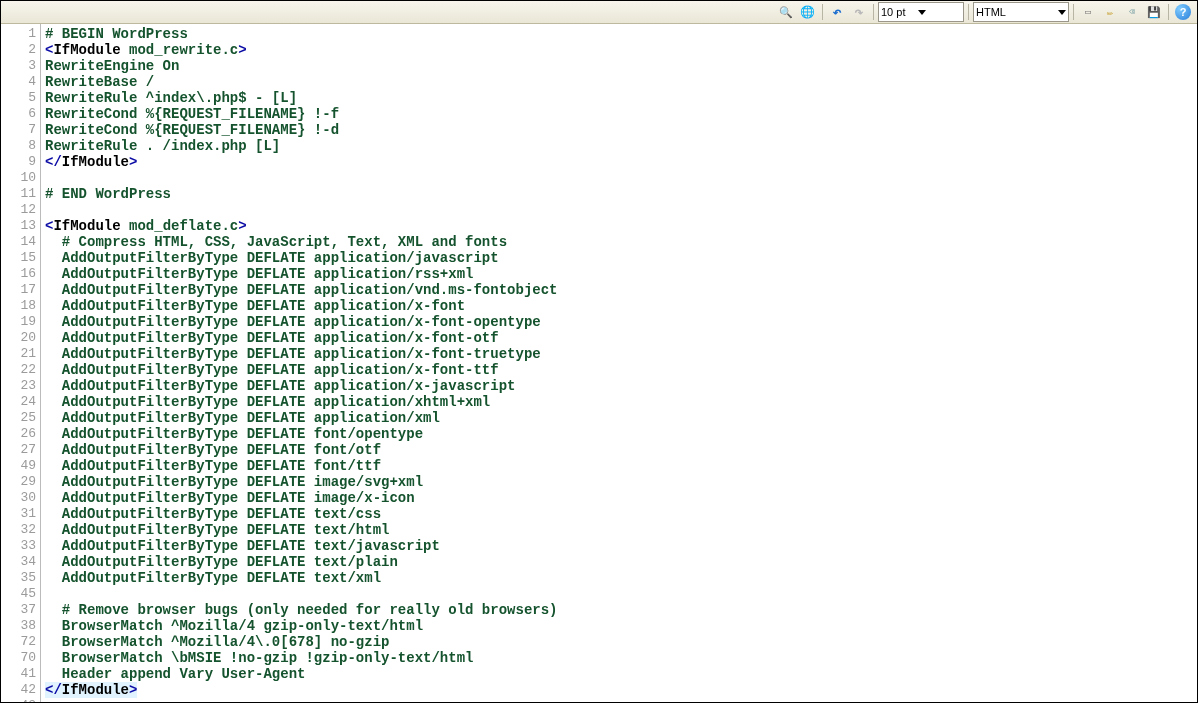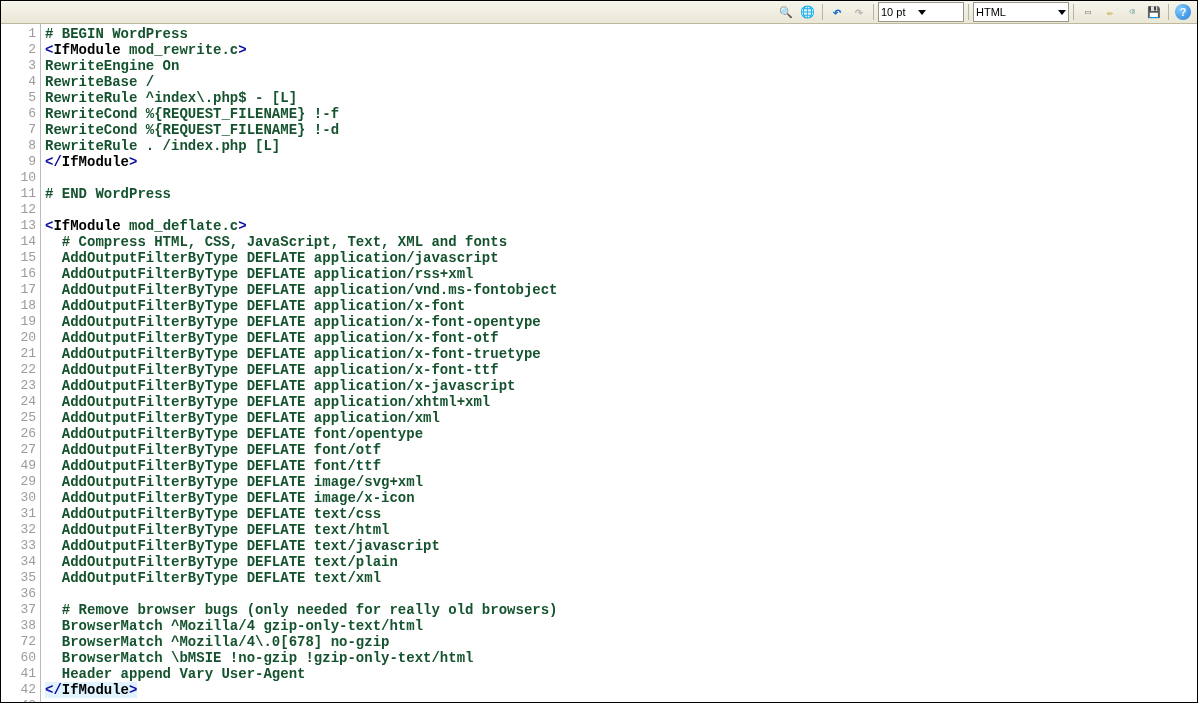--- a/index.html
+++ b/index.html
@@ -194,25 +194,25 @@
         <div class="row">26</div>
         <div class="row">27</div>
         <div class="row">49</div>
         <div class="row">29</div>
         <div class="row">30</div>
         <div class="row">31</div>
         <div class="row">32</div>
         <div class="row">33</div>
         <div class="row">34</div>
         <div class="row">35</div>
-        <div class="row">36</div>
+        <div class="row">45</div>
         <div class="row">37</div>
         <div class="row">38</div>
         <div class="row">72</div>
-        <div class="row">60</div>
+        <div class="row">70</div>
         <div class="row">41</div>
         <div class="row">42</div>
         <div class="row">43</div>
       </div>
     <div class="code" id="code"><div class="row"><span class="t-black"># BEGIN WordPress</span></div><div class="row"><span class="t-blue">&lt;</span><span class="t-red">IfModule</span><span class="t-black"> mod_rewrite.c</span><span class="t-blue">&gt;</span></div><div class="row"><span class="t-black">RewriteEngine On</span></div><div class="row"><span class="t-black">RewriteBase /</span></div><div class="row"><span class="t-black">RewriteRule ^index\.php$ - [L]</span></div><div class="row"><span class="t-black">RewriteCond %{REQUEST_FILENAME} !-f</span></div><div class="row"><span class="t-black">RewriteCond %{REQUEST_FILENAME} !-d</span></div><div class="row"><span class="t-black">RewriteRule . /index.php [L]</span></div><div class="row"><span class="t-blue">&lt;/</span><span class="t-red">IfModule</span><span class="t-blue">&gt;</span></div><div class="row"><span class="t-black"></span></div><div class="row"><span class="t-black"># END WordPress</span></div><div class="row"><span class="t-black"></span></div><div class="row"><span class="t-blue">&lt;</span><span class="t-red">IfModule</span><span class="t-black"> mod_deflate.c</span><span class="t-blue">&gt;</span></div><div class="row"><span class="t-black">  # Compress HTML, CSS, JavaScript, Text, XML and fonts</span></div><div class="row"><span class="t-black">  AddOutputFilterByType DEFLATE application/javascript</span></div><div class="row"><span class="t-black">  AddOutputFilterByType DEFLATE application/rss+xml</span></div><div class="row"><span class="t-black">  AddOutputFilterByType DEFLATE application/vnd.ms-fontobject</span></div><div class="row"><span class="t-black">  AddOutputFilterByType DEFLATE application/x-font</span></div><div class="row"><span class="t-black">  AddOutputFilterByType DEFLATE application/x-font-opentype</span></div><div class="row"><span class="t-black">  AddOutputFilterByType DEFLATE application/x-font-otf</span></div><div class="row"><span class="t-black">  AddOutputFilterByType DEFLATE application/x-font-truetype</span></div><div class="row"><span class="t-black">  AddOutputFilterByType DEFLATE application/x-font-ttf</span></div><div class="row"><span class="t-black">  AddOutputFilterByType DEFLATE application/x-javascript</span></div><div class="row"><span class="t-black">  AddOutputFilterByType DEFLATE application/xhtml+xml</span></div><div class="row"><span class="t-black">  AddOutputFilterByType DEFLATE application/xml</span></div><div class="row"><span class="t-black">  AddOutputFilterByType DEFLATE font/opentype</span></div><div class="row"><span class="t-black">  AddOutputFilterByType DEFLATE font/otf</span></div><div class="row"><span class="t-black">  AddOutputFilterByType DEFLATE font/ttf</span></div><div class="row"><span class="t-black">  AddOutputFilterByType DEFLATE image/svg+xml</span></div><div class="row"><span class="t-black">  AddOutputFilterByType DEFLATE image/x-icon</span></div><div class="row"><span class="t-black">  AddOutputFilterByType DEFLATE text/css</span></div><div class="row"><span class="t-black">  AddOutputFilterByType DEFLATE text/html</span></div><div class="row"><span class="t-black">  AddOutputFilterByType DEFLATE text/javascript</span></div><div class="row"><span class="t-black">  AddOutputFilterByType DEFLATE text/plain</span></div><div class="row"><span class="t-black">  AddOutputFilterByType DEFLATE text/xml</span></div><div class="row"><span class="t-black"></span></div><div class="row"><span class="t-black">  # Remove browser bugs (only needed for really old browsers)</span></div><div class="row"><span class="t-black">  BrowserMatch ^Mozilla/4 gzip-only-text/html</span></div><div class="row"><span class="t-black">  BrowserMatch ^Mozilla/4\.0[678] no-gzip</span></div><div class="row"><span class="t-black">  BrowserMatch \bMSIE !no-gzip !gzip-only-text/html</span></div><div class="row"><span class="t-black">  Header append Vary User-Agent</span></div><div class="row cursor-line"><span class="t-blue">&lt;/</span><span class="t-red">IfModule</span><span class="t-blue">&gt;</span></div><div class="row"><span class="t-black"></span></div></div>
   </div>
 
 </div>
 
 </body></html>

